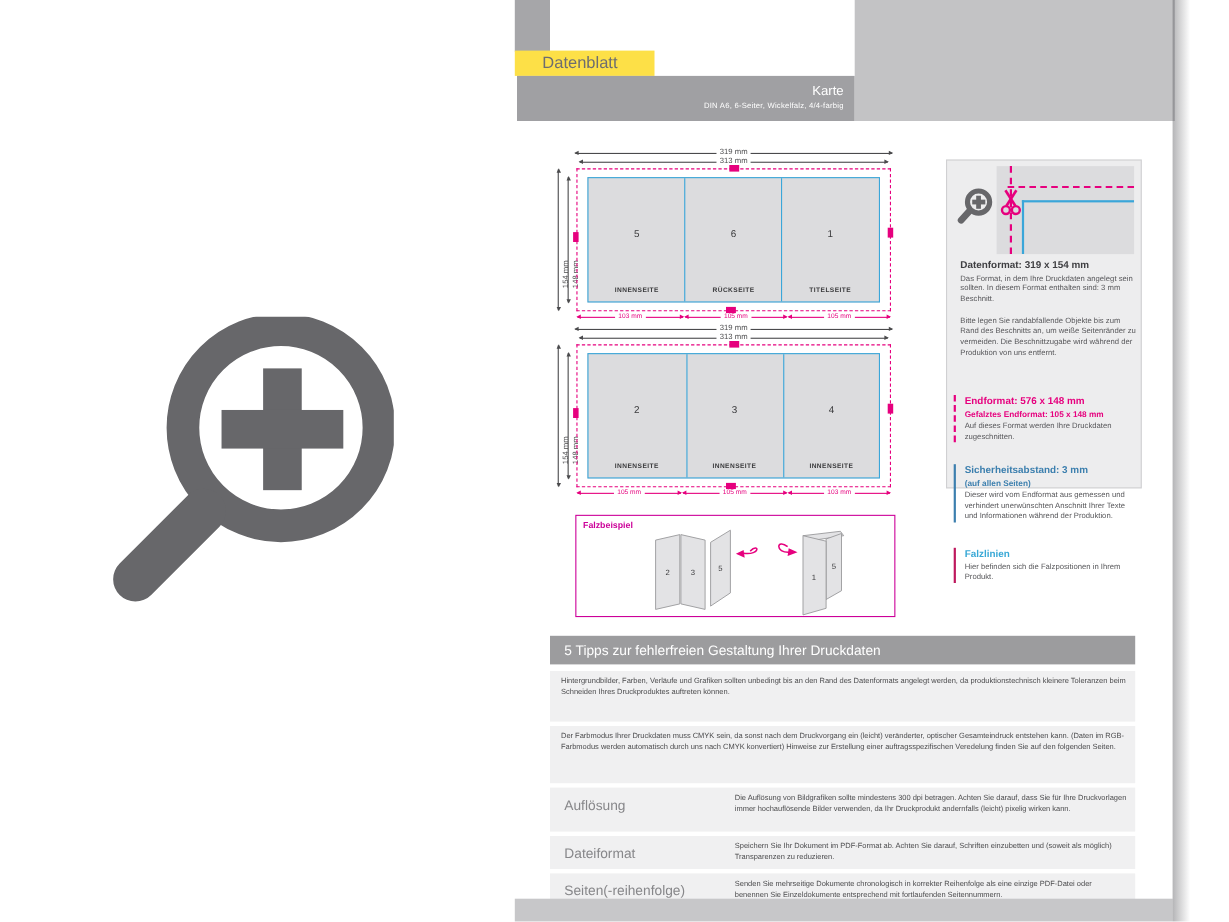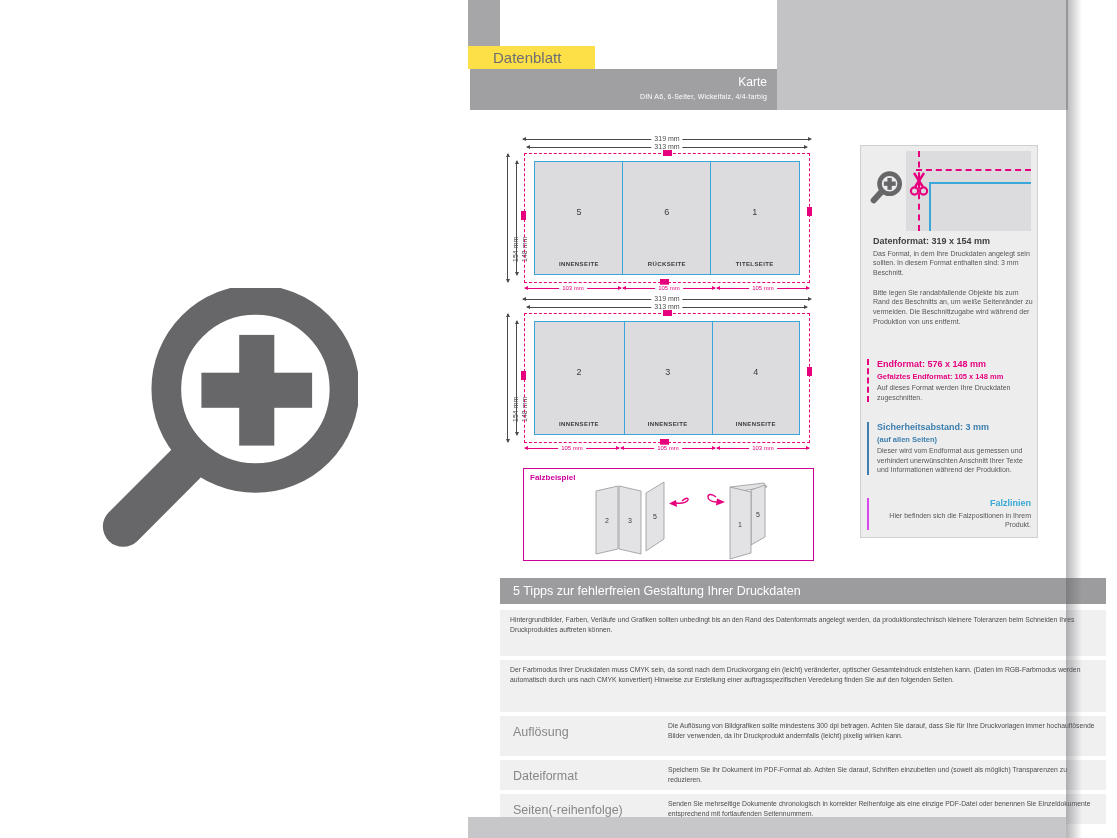--- a/index.html
+++ b/index.html
@@ -63,38 +63,38 @@
   .foldbox { position:absolute; left:55px; top:452px; width:291px; height:93px;
     border:1px solid #cc0099; box-sizing:border-box; background:#fff;margin-top:16px; }
   .foldlbl { position:absolute; left:6px; top:4px; color:#cc0099; font-size:8px; font-weight:bold; }
   .foldsvg { position:absolute; left:0; top:6px; width:291px; height:86px; }
   .fp { fill:#e3e3e5; stroke:#97979a; stroke-width:0.8; }
   .fnum { font-size:7px; fill:#3a3a3c; text-anchor:middle; font-family:"Liberation Sans",sans-serif; }
   .farrow { fill:none; stroke:#e6007e; stroke-width:1.4; }
   .fahead { fill:#e6007e; }
 
   
-  .sidebar { position:absolute; left:392px; top:145px; width:178px; height:393px;
+  .sidebar { position:absolute; left:392px; top:145px; width:178px; height:299px;
     background:#ededee; border:1px solid #d0d0d2; box-sizing:border-box; }
   .detail { position:absolute; left:45px; top:5px; width:125px; height:80px; background:#dcdcde; overflow:hidden; }
   .det-bleed-h { position:absolute; left:10px; right:0; top:18px; border-top:2px dashed #e6007e; }
   .det-bleed-v { position:absolute; top:0; bottom:0; left:12px; border-left:2px dashed #e6007e; }
   .det-trim-h { position:absolute; left:23px; right:0; top:31px; border-top:2px solid #3aa6d9; }
   .det-trim-v { position:absolute; top:31px; bottom:0; left:23px; border-left:2px solid #3aa6d9; }
   .sb-sec { position:absolute; left:6px; width:164px; box-sizing:border-box; }
   .sb-h { font-size:9px; font-weight:bold; line-height:1.2; margin:0 0 2px 0; }
   .sb-sub { font-size:7.5px; font-weight:bold; line-height:1.25; margin:0 0 2px 0; }
   .sb-b { font-size:7px; line-height:1.38; color:#57575a; margin:0; }
   .c-dark { color:#3f3f42; } .c-mag { color:#e6007e; } .c-blue { color:#3c7fae; } .c-cyan { color:#38a8d6; }
   .bl-mag { border-left:2px dashed #e6007e; padding-left:8px; }
   .bl-blue { border-left:2px solid #3c7fae; padding-left:8px; }
-  .bl-cyan { border-left:2px solid #d946ef; padding-left:8px;text-align:right; }
-
-  
-  .tips { position:absolute; left:32px; top:578px; width:606px; }
+  .bl-cyan { border-left:2px solid #be185d; padding-left:8px; }
+
+  
+  .tips { position:absolute; left:32px; top:578px; width:532px; }
   .tips-h { background:#9c9c9e; color:#fff; font-size:12.5px; height:26px; line-height:26px;
     padding-left:13px; margin-bottom:6px; }
   .trow { display:flex; background:#f0f0f1; margin-bottom:4px; }
   .tlabel { width:158px; flex:0 0 158px; box-sizing:border-box; padding:9px 0 0 13px;
     font-size:12.5px; color:#87878a; }
   .ttext { flex:1; padding:5px 8px 5px 10px; font-size:6.8px; line-height:1.45; color:#4c4c4e; }
   .r1 { min-height:46px; } .r2 { min-height:52px; } .r3 { min-height:40px; }
   .r4 { min-height:28px; } .r5 { min-height:30px; }
 
   .bottomband { position:absolute; left:0; top:817px; width:598px; height:21px; background:#c7c7c9; }

